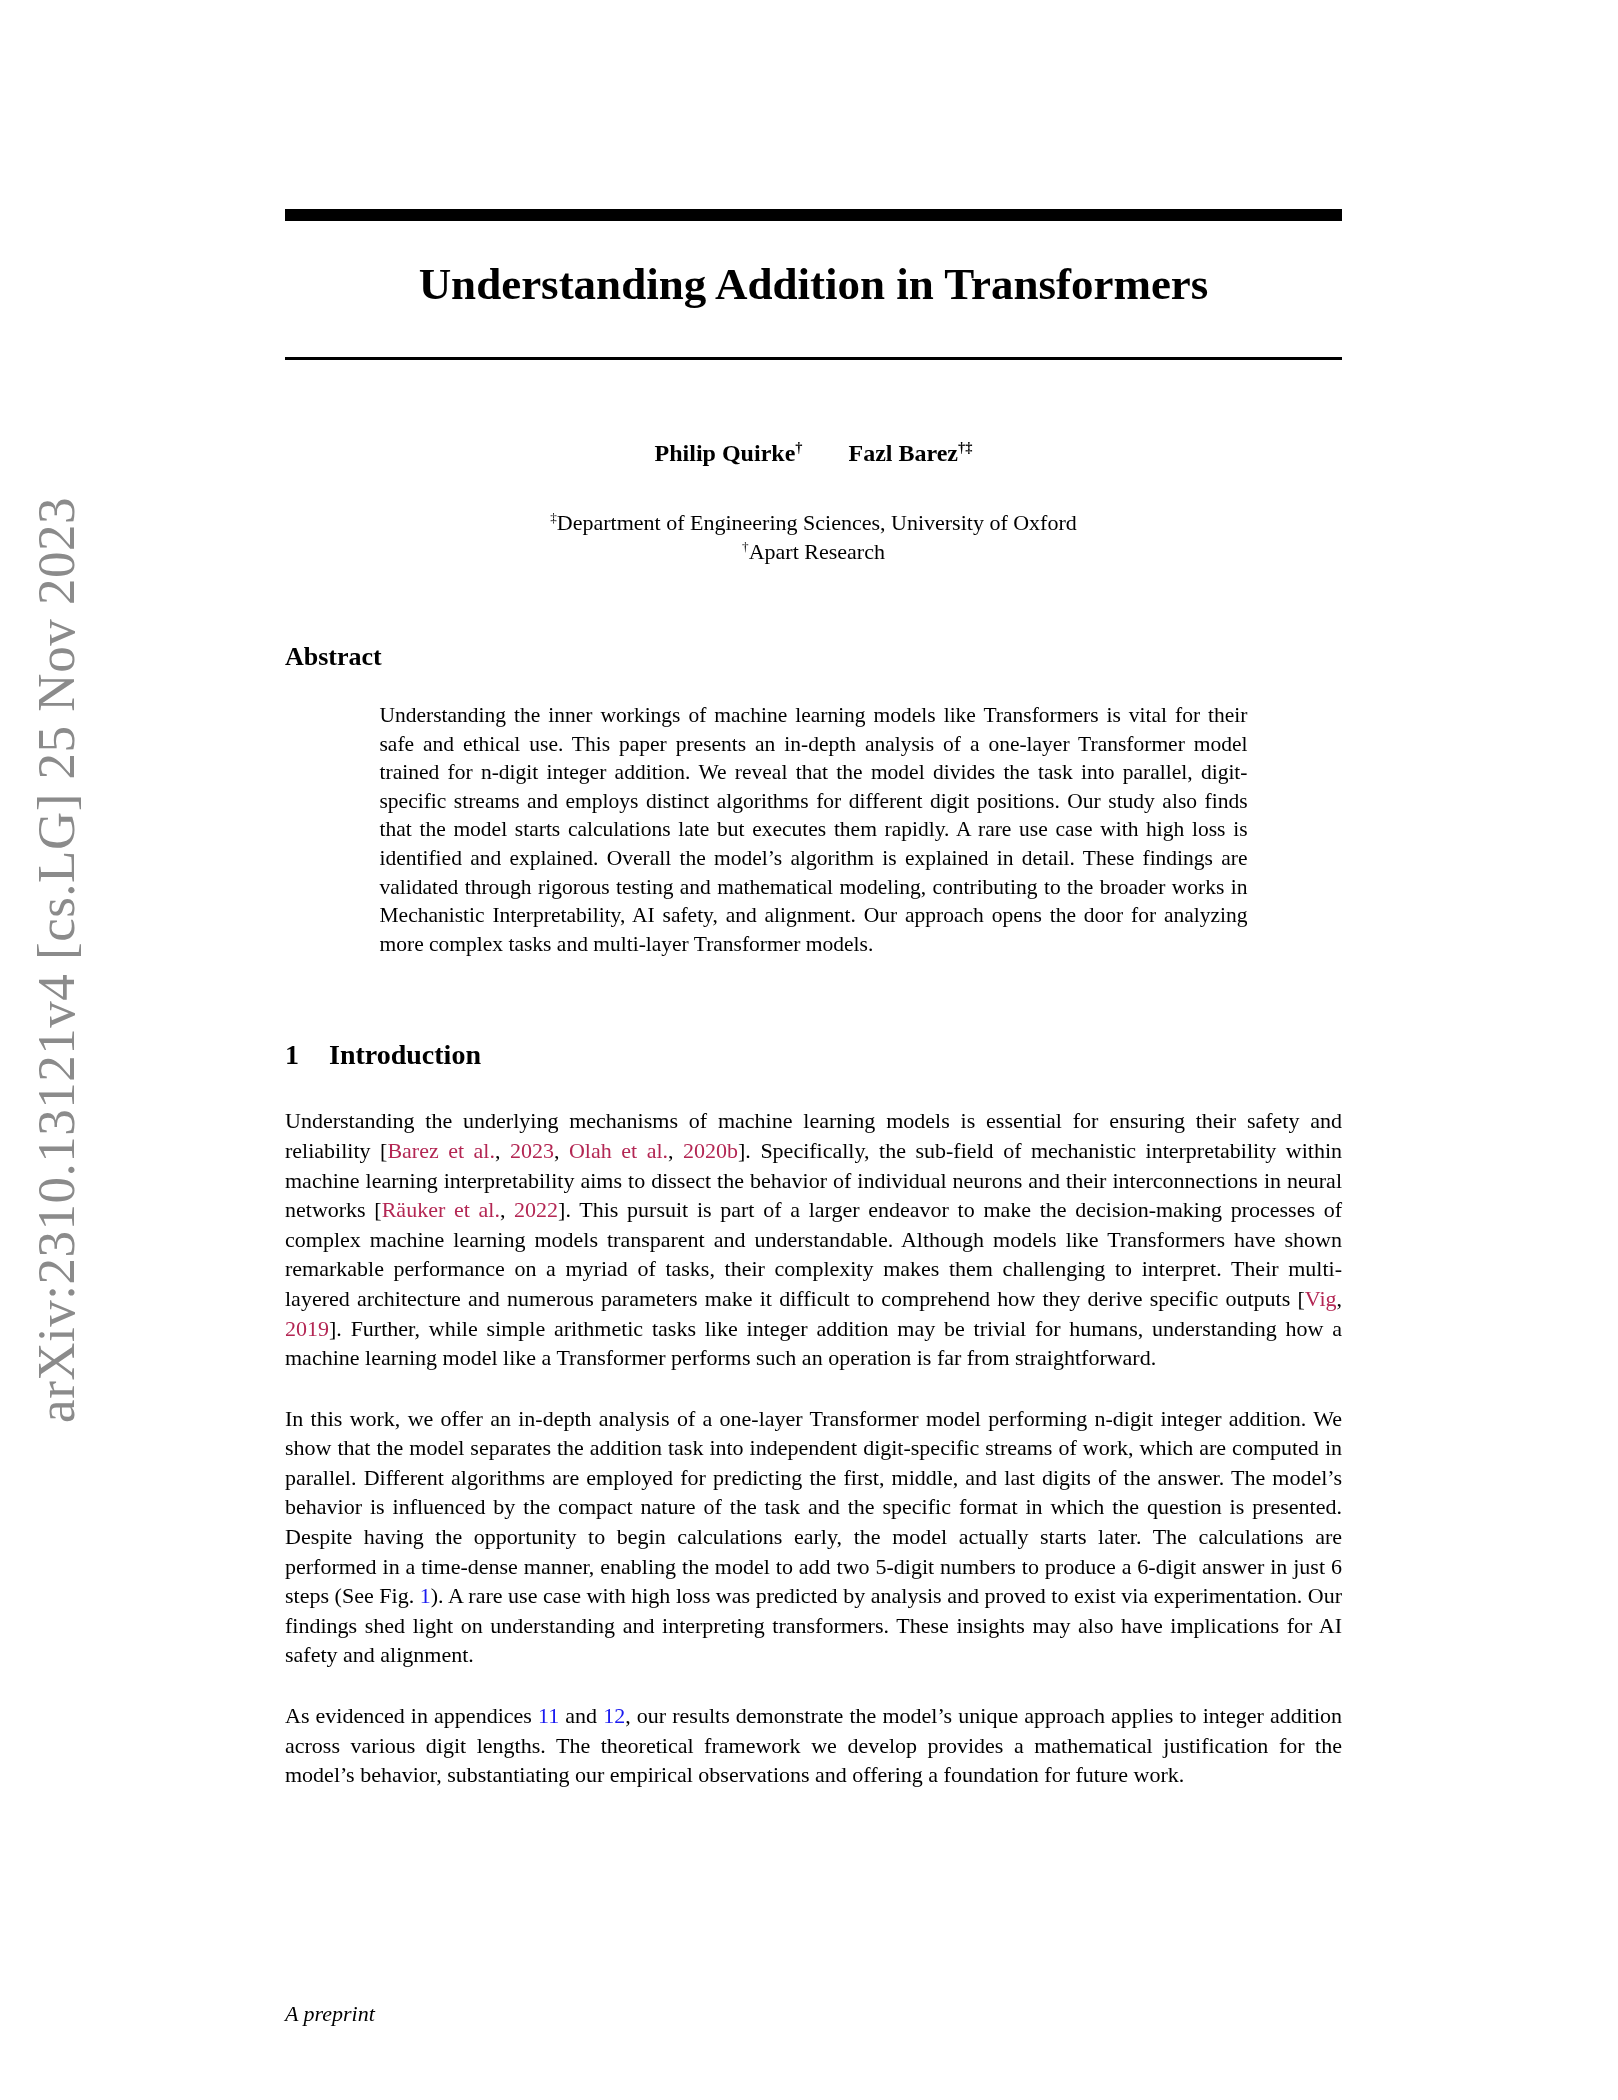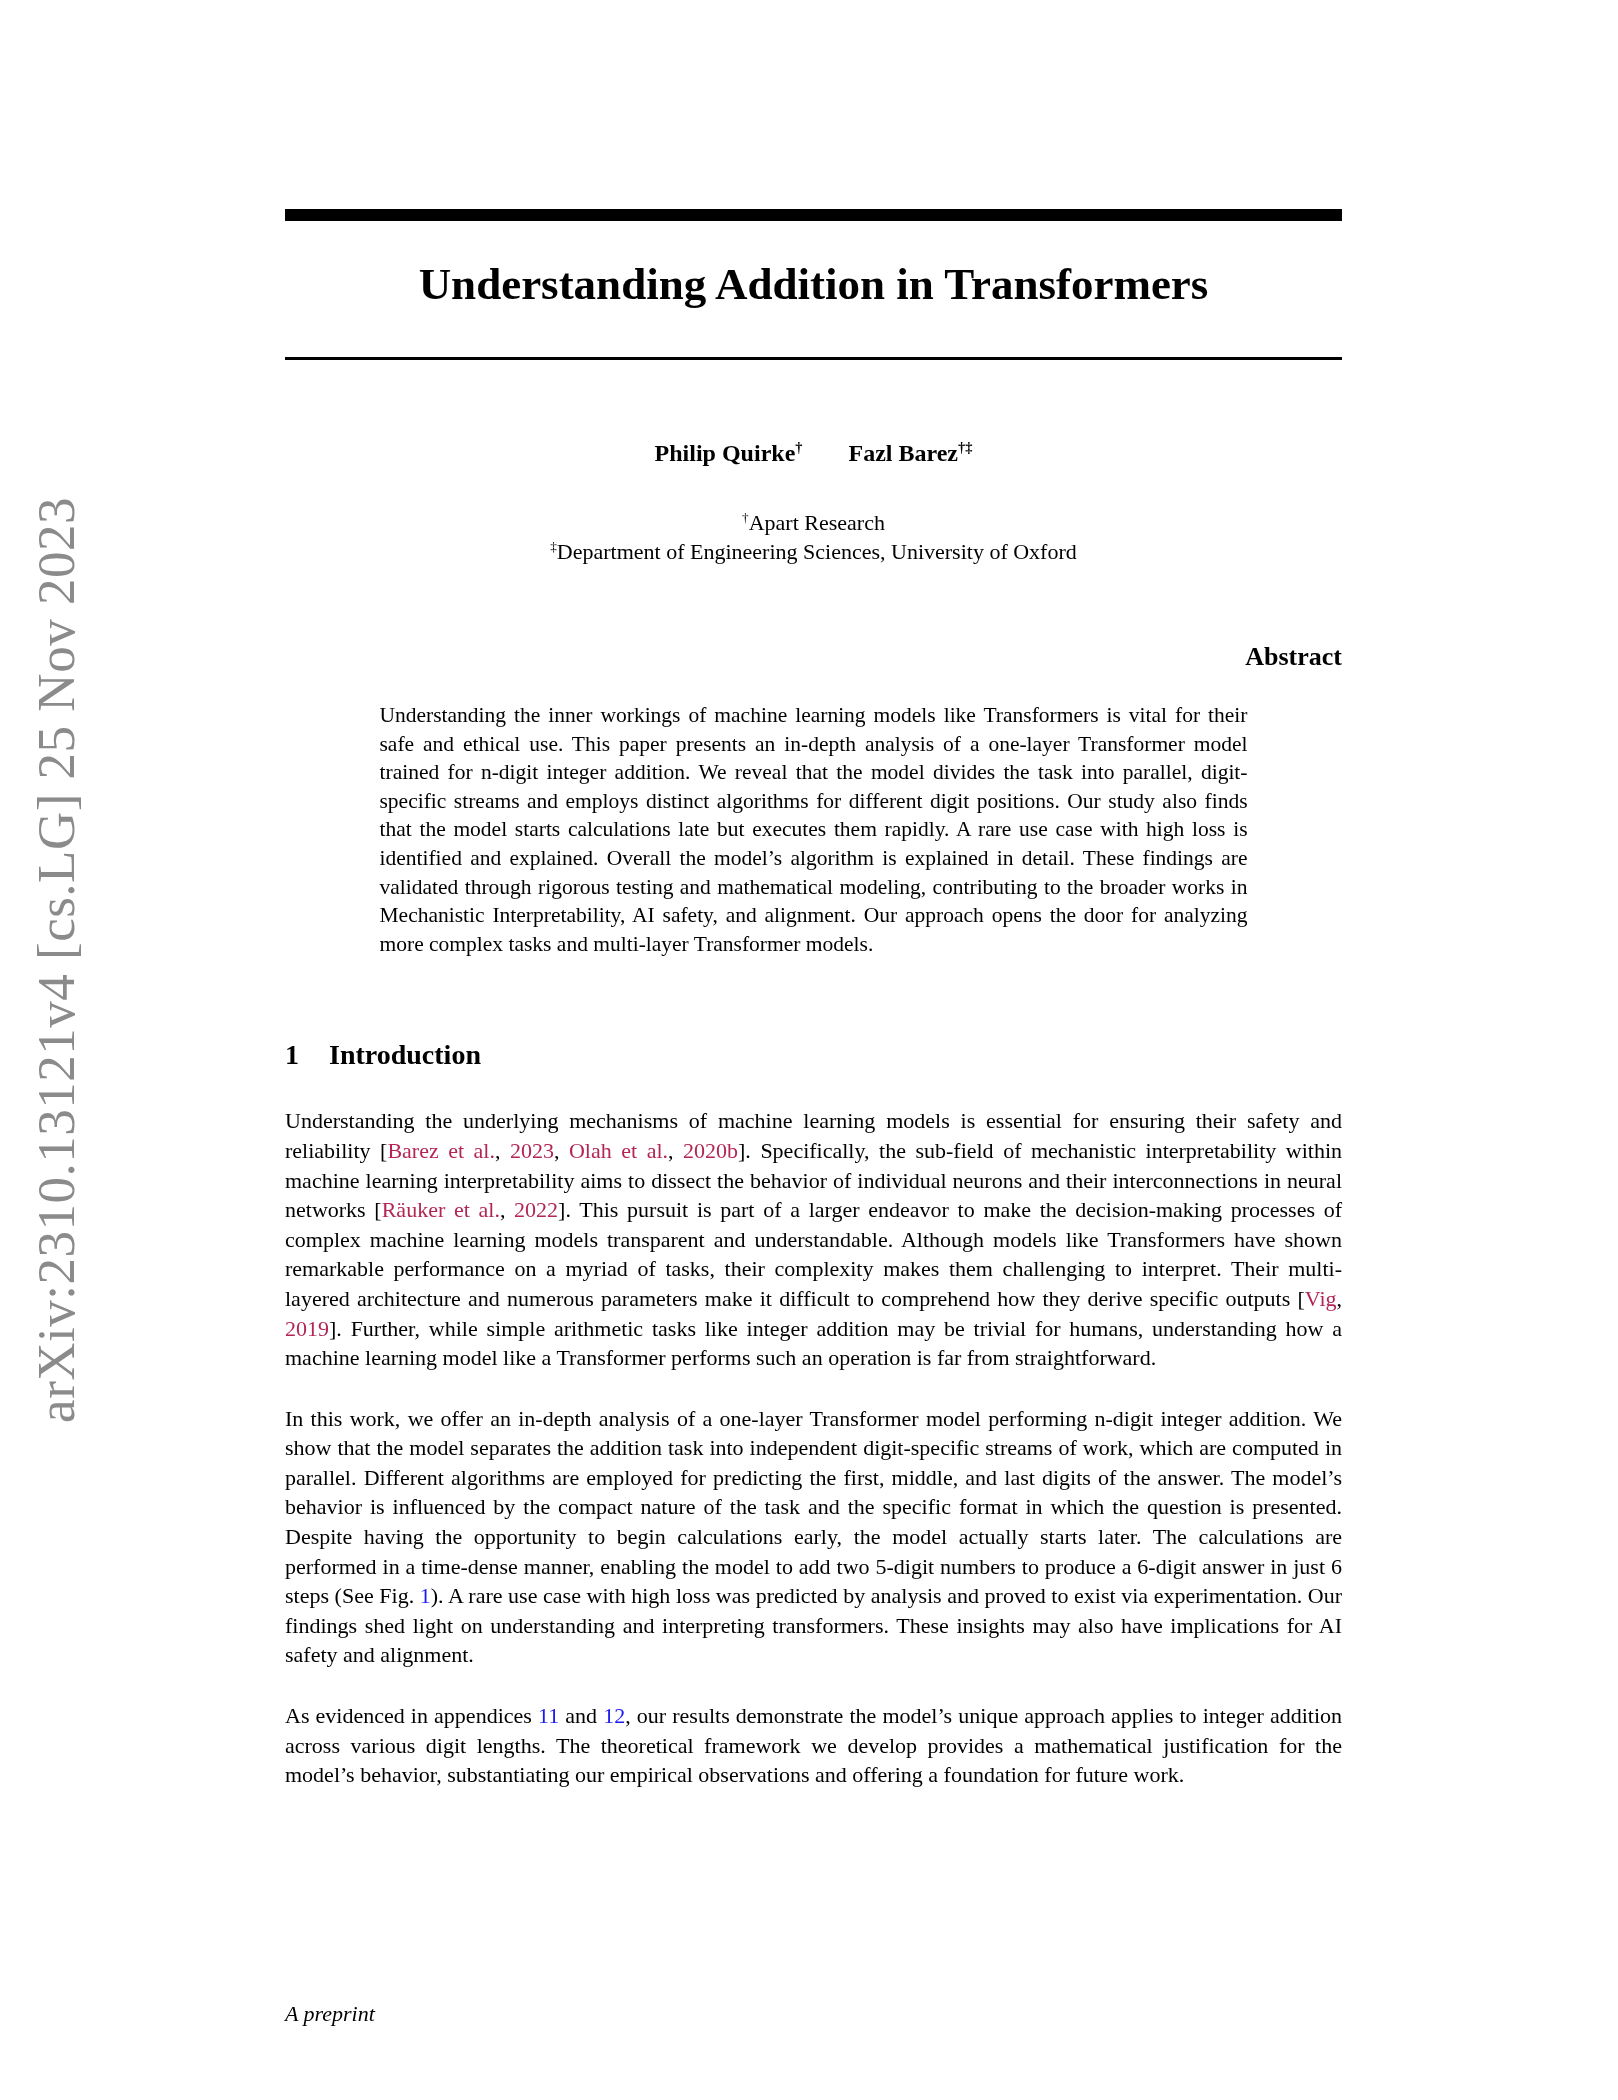--- a/index.html
+++ b/index.html
@@ -18,21 +18,21 @@
     margin:36px 0 0 0;text-align:center;
     font-size:45px;font-weight:bold;line-height:54px;
   }
   .authors{
     margin-top:78px;display:flex;justify-content:center;gap:46px;
     font-size:24px;font-weight:bold;line-height:30px;
   }
   .authors sup,.affil sup{font-size:60%;vertical-align:super;line-height:0;}
   .affils{margin-top:40px;text-align:center;font-size:22px;line-height:29px;}
   .abstract-head{
-    margin:74px 0 0 0;text-align:right;
+    margin:74px 0 0 0;text-align:left;
     font-size:26px;font-weight:bold;line-height:33px;
   }
   .abstract-body{
     width:868px;margin:28px auto 16px auto;
     font-size:21.5px;line-height:28.6px;text-align:justify;
   }
   .section-head{
     margin:80px 0 0 0;font-size:28px;font-weight:bold;line-height:34px;
   }
   .sec-num{margin-right:30px;}
@@ -71,22 +71,22 @@
     <h1 class="title">Understanding Addition in Transformers</h1>
 
     <div class="rule-thin"></div>
 
     <div class="authors">
       <span><span>Philip Quirke</span><sup>†</sup></span>
       <span><span>Fazl Barez</span><sup>†‡</sup></span>
     </div>
 
     <div class="affils">
+      <div class="affil"><sup>‡</sup><span>Department of Engineering Sciences, University of Oxford</span></div>
       <div class="affil"><sup>†</sup><span>Apart Research</span></div>
-      <div class="affil"><sup>‡</sup><span>Department of Engineering Sciences, University of Oxford</span></div>
     </div>
 
     <h2 class="abstract-head">Abstract</h2>
 
     <p class="abstract-body">Understanding the inner workings of machine learning models like Transformers is vital for their safe and ethical use. This paper presents an in-depth analysis of a one-layer Transformer model trained for n-digit integer addition. We reveal that the model divides the task into parallel, digit-specific streams and employs distinct algorithms for different digit positions. Our study also finds that the model starts calculations late but executes them rapidly. A rare use case with high loss is identified and explained. Overall the model’s algorithm is explained in detail. These findings are validated through rigorous testing and mathematical modeling, contributing to the broader works in Mechanistic Interpretability, AI safety, and alignment. Our approach opens the door for analyzing more complex tasks and multi-layer Transformer models.</p>
 
     <h3 class="section-head"><span class="sec-num">1</span><span>Introduction</span></h3>
 
     <p class="body-par first"><span>Understanding the underlying mechanisms of machine learning models is essential for ensuring their safety and reliability [</span><span class="cite">Barez et al.</span><span>, </span><span class="cite">2023</span><span>, </span><span class="cite">Olah et al.</span><span>, </span><span class="cite">2020b</span><span>].  Specifically, the sub-field of mechanistic interpretability within machine learning interpretability aims to dissect the behavior of individual neurons and their interconnections in neural networks [</span><span class="cite">Räuker et al.</span><span>, </span><span class="cite">2022</span><span>]. This pursuit is part of a larger endeavor to make the decision-making processes of complex machine learning models transparent and understandable. Although models like Transformers have shown remarkable performance on a myriad of tasks, their complexity makes them challenging to interpret.  Their multi-layered architecture and numerous parameters make it difficult to comprehend how they derive specific outputs [</span><span class="cite">Vig</span><span>, </span><span class="cite">2019</span><span>].  Further, while simple arithmetic tasks like integer addition may be trivial for humans, understanding how a machine learning model like a Transformer performs such an operation is far from straightforward.</span></p>
 

